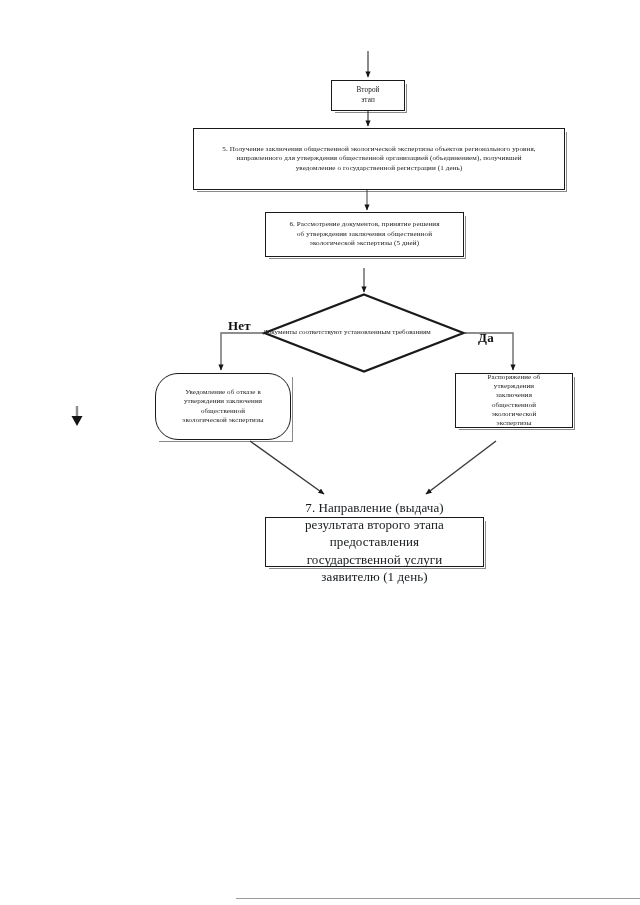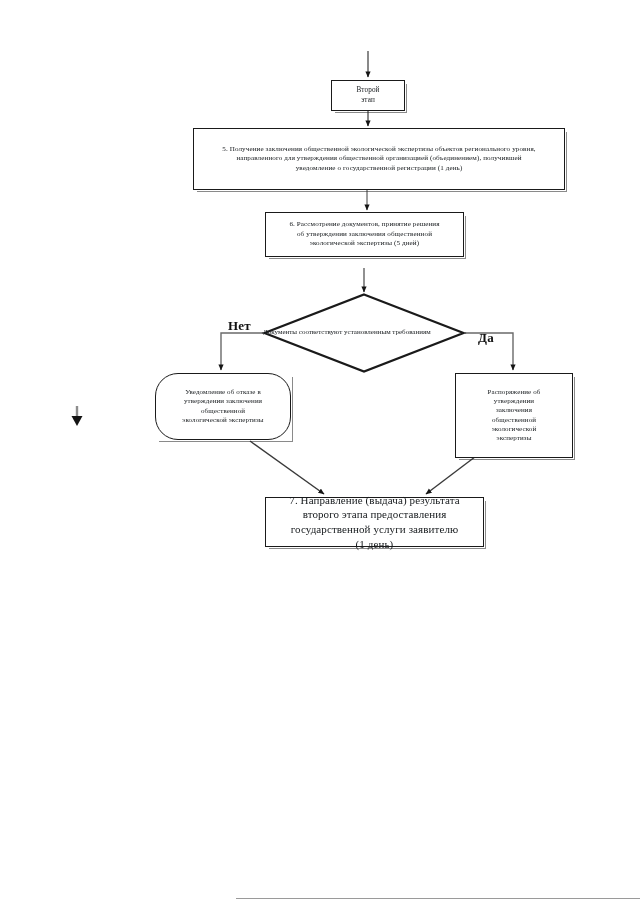--- a/index.html
+++ b/index.html
@@ -64,26 +64,26 @@
   #node-step6 {
     left: 265px; top: 212px; width: 199px; height: 45px;
     font-size: 7.1px;
   }
   #node-refusal {
     left: 155px; top: 373px; width: 136px; height: 67px;
     font-size: 7.0px;
     border-radius: 23px;
   }
   #node-approval {
-    left: 455px; top: 373px; width: 118px; height: 85px;
+    left: 455px; top: 373px; width: 118px; height: 55px;
     font-size: 7.0px;
   }
   #node-step7 {
-    left: 265px; top: 497px; width: 219px; height: 50px;
-    font-size: 11px;
+    left: 265px; top: 517px; width: 219px; height: 50px;
+    font-size: 13px;
   }
 
   
   #node-decision {
     position: absolute;
     left: 263px; top: 293px;
     width: 202px; height: 80px;
   }
   #node-decision svg {
     position: absolute; inset: 0;

